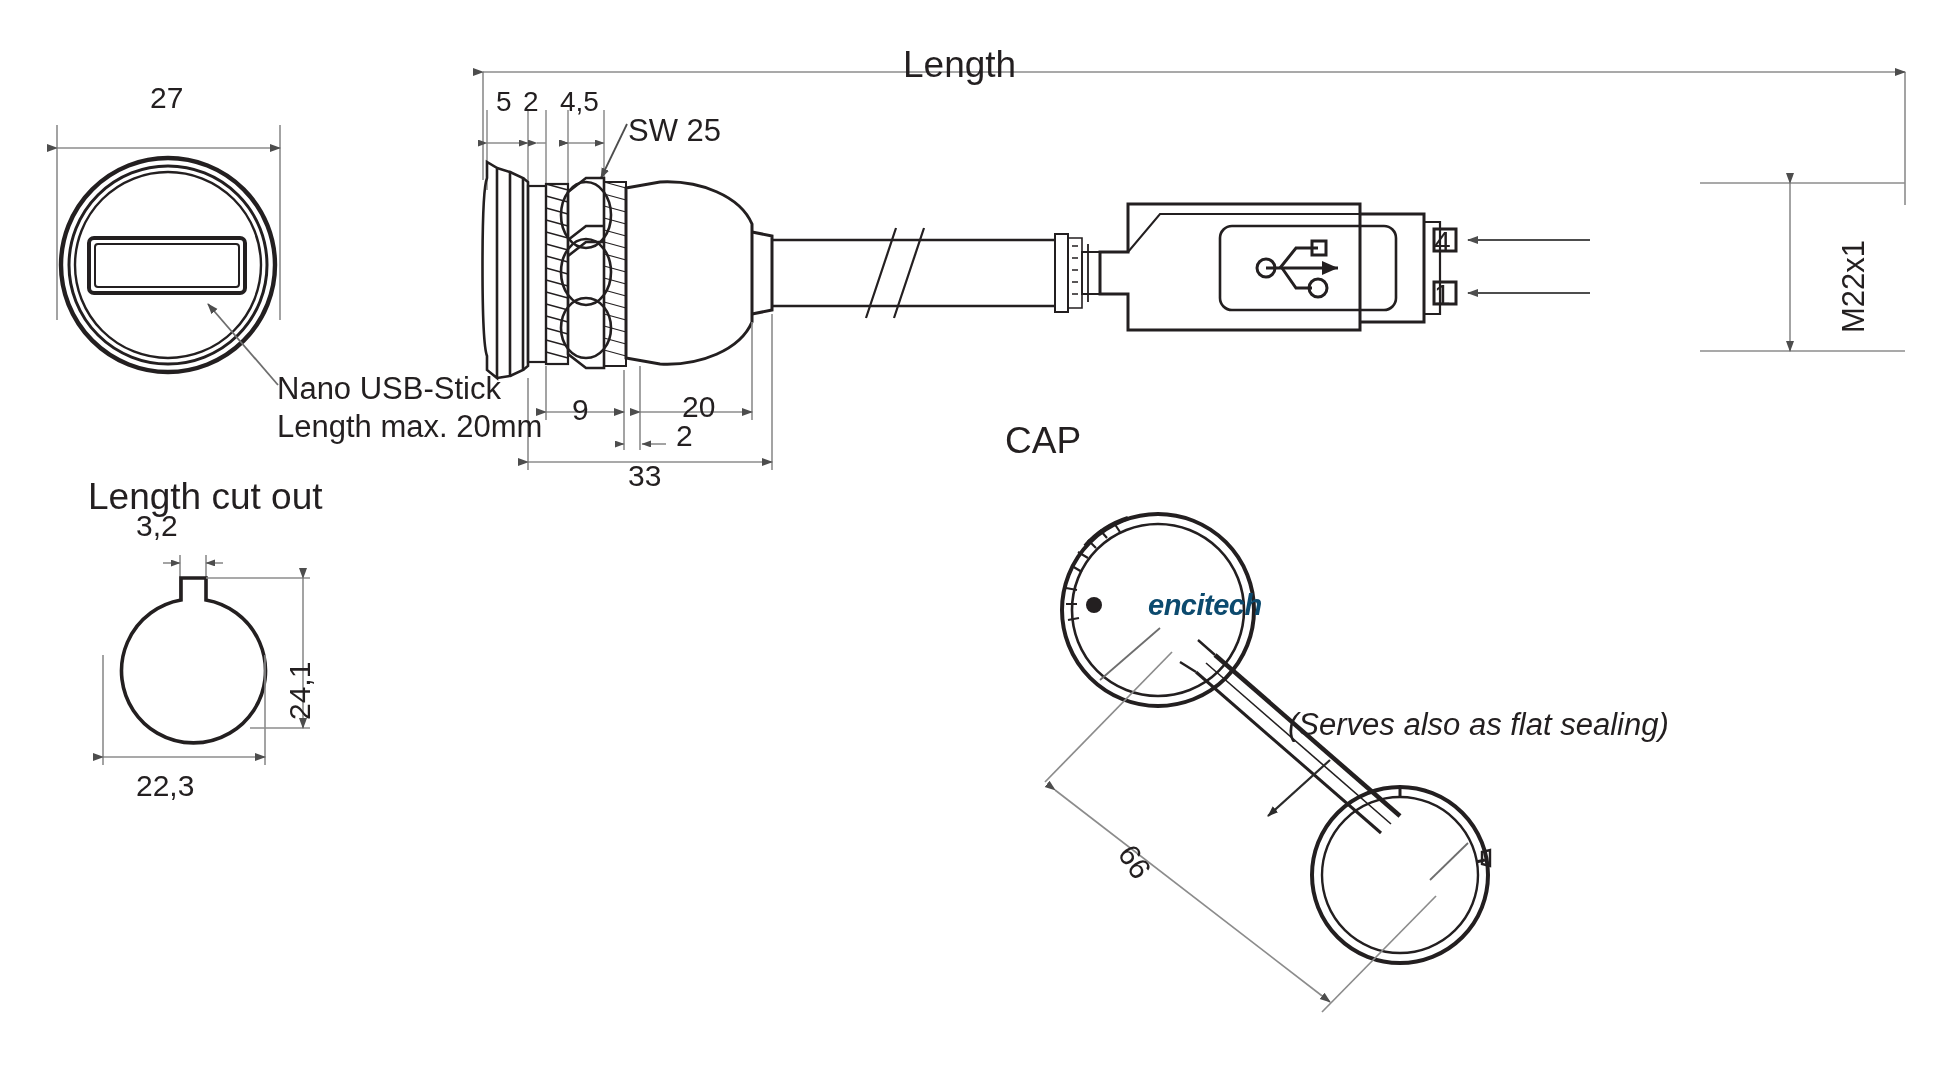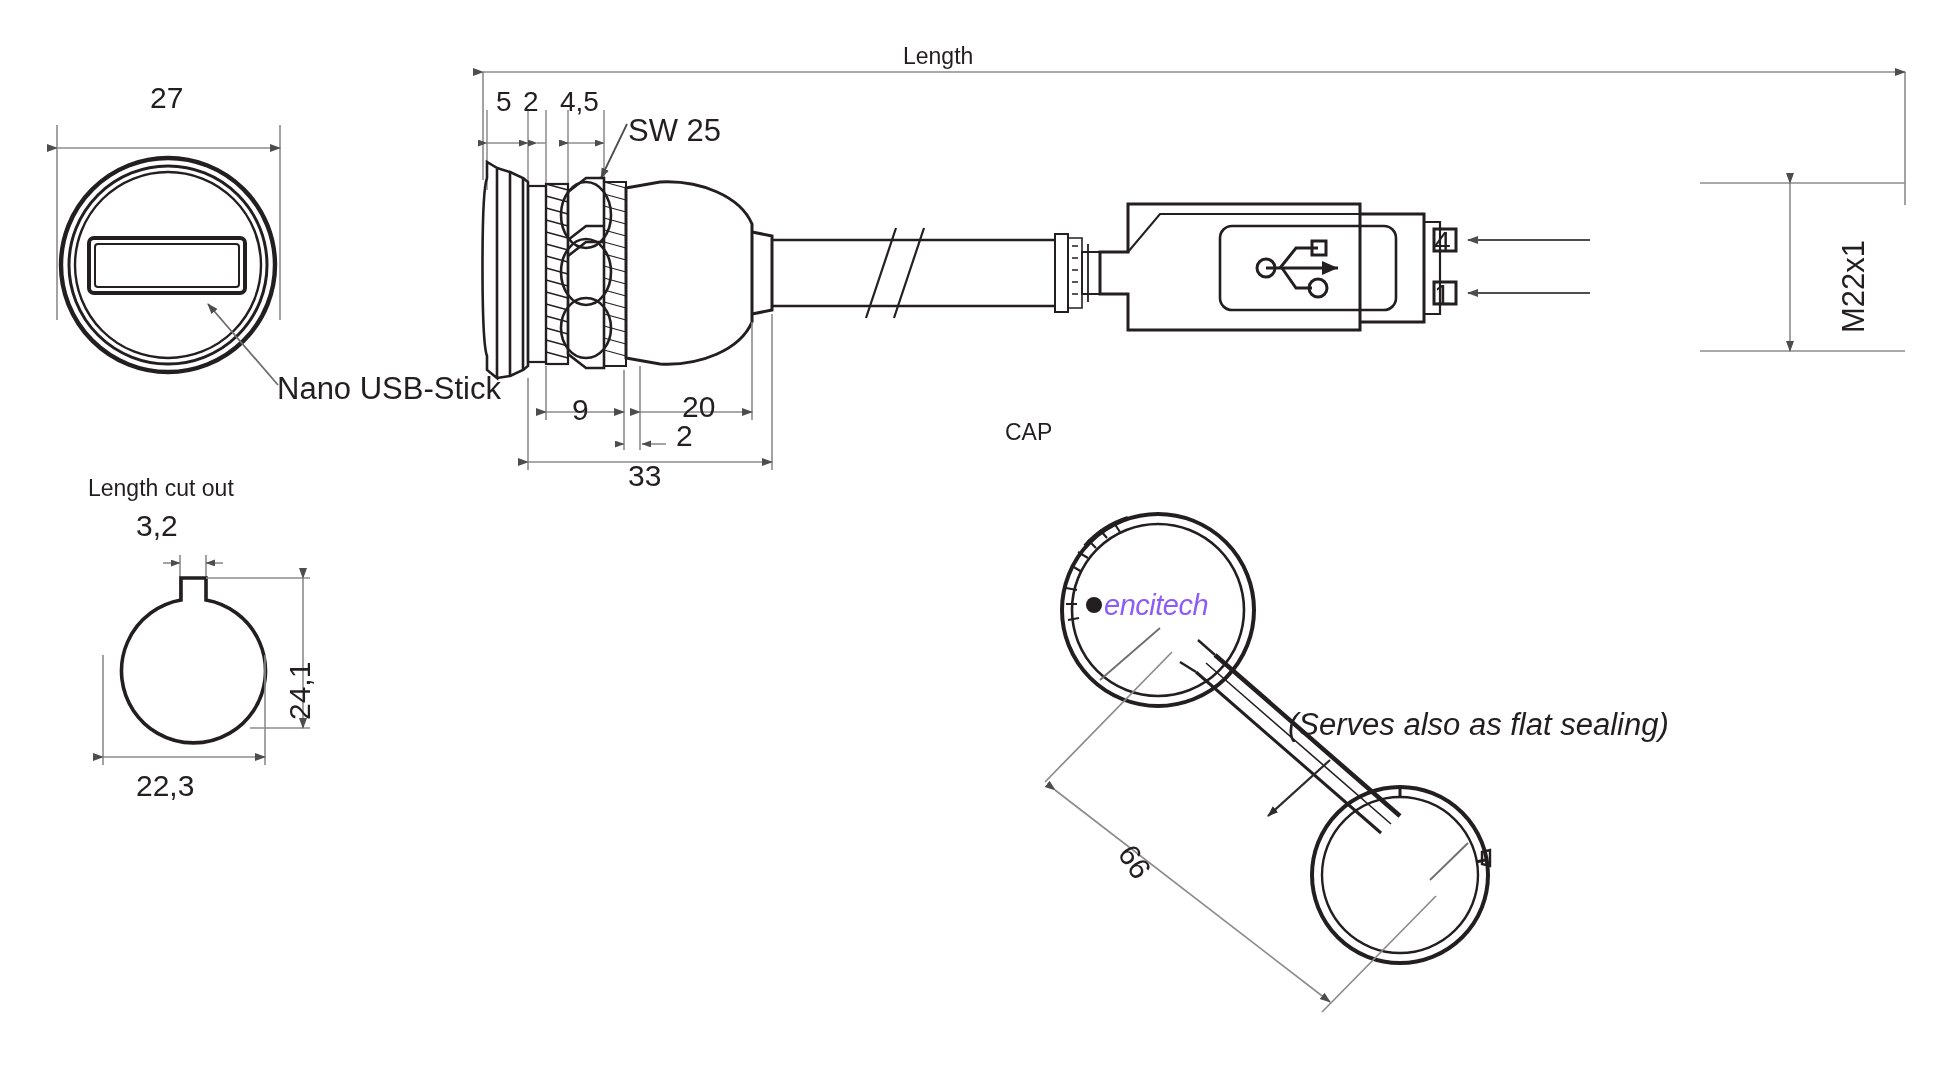--- a/index.html
+++ b/index.html
@@ -30,32 +30,33 @@
   .txt {
     position: absolute;
     color: #231f20;
     font-family: "Liberation Sans", sans-serif;
     white-space: pre;
     line-height: 1.22;
   }
   .dim-num { font-size: 30px; }
   .dim-num-sm { font-size: 28px; }
   .note { font-size: 31px; }
-  .note-big { font-size: 23px; }
+  .note-big { font-size: 37px; }
   .rot90 { transform: rotate(-90deg); transform-origin: left top; }
   .rot-diag { transform: rotate(56deg); transform-origin: left top; }
   .logo {
     position: absolute;
     font-family: "Liberation Sans", sans-serif;
     font-style: italic;
-    font-weight: normal;
+    font-weight: bold;
     font-size: 29px;
     letter-spacing: -0.5px;
-    color: #8b5cf6;
+    color: #0c4a6e;
     white-space: pre;
+    margin-left: 44px;
   }
   .logo-dot {
     position: absolute;
     width: 16px; height: 16px;
     border-radius: 50%;
     background: #231f20;
   }
 </style>
 </head>
 <body>
@@ -291,20 +292,21 @@
         <line x1="1172" y1="652" x2="1045" y2="782"></line>
         <line x1="1436" y1="896" x2="1322" y2="1012"></line>
         <line x1="1055" y1="790" x2="1330" y2="1002" marker-start="url(#ah)" marker-end="url(#ah)"></line>
       </g>
     </g>
   </svg>
 
   <div class="txt dim-num" style="left:150px; top:80px;">27</div>
 
   <div class="txt note" style="left:277px; top:370px;">Nano USB-Stick</div>
+  <div class="txt note" style="left:277px; top:408px;">Length max. 20mm</div>
 
   <div class="txt note-big" style="left:88px; top:474px;">Length cut out</div>
 
   <div class="txt dim-num" style="left:136px; top:508px;">3,2</div>
 
   <div class="txt dim-num rot90" style="left:282px; top:720px;">24,1</div>
 
   <div class="txt dim-num" style="left:136px; top:768px;">22,3</div>
 
   <div class="txt note-big" style="left:903px; top:42px;">Length</div>

